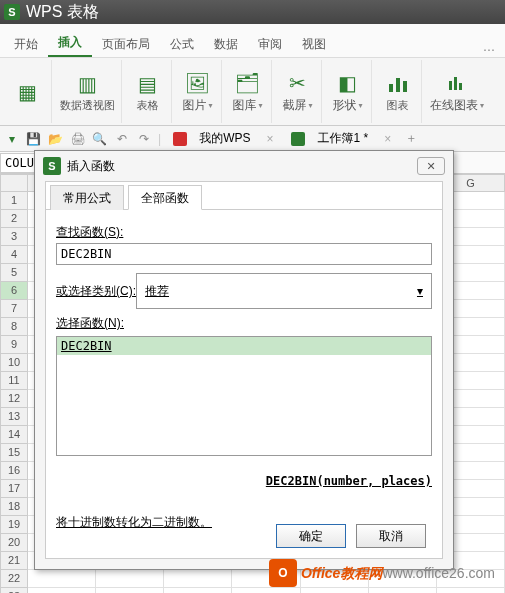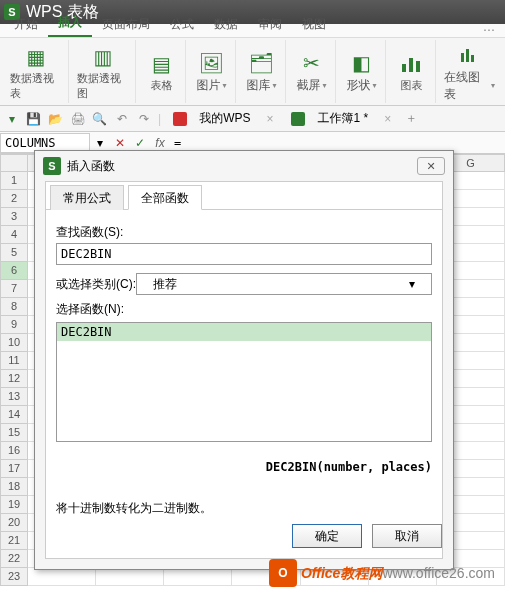--- a/index.html
+++ b/index.html
@@ -2,21 +2,21 @@
 <html><head>
 <meta charset="utf-8">
 <style>
 * { margin:0; padding:0; box-sizing:border-box; font-family:"Microsoft YaHei","SimSun",Arial,sans-serif; font-size:12px; }
 body { background:#fff; width:505px; height:593px; overflow:hidden; position:relative; }
 
 
 .titlebar { height:24px; background:linear-gradient(#5a5a5a,#444); display:flex; align-items:center; padding:0 4px; color:#fff; }
 .logo { width:16px; height:16px; background:#2e7d32; display:flex; align-items:center; justify-content:center; color:#fff; font-weight:bold; font-size:11px; border-radius:2px; margin-right:6px;}
 .ttext { font-size:16px; }
-.ribbon-tabs { height:14px; background:#fafafa; display:flex; align-items:flex-end; padding:0 4px; border-bottom:1px solid #dcdcdc;}
+.ribbon-tabs { height:34px; background:#fafafa; display:flex; align-items:flex-end; padding:0 4px; border-bottom:1px solid #dcdcdc;}
 .rtab { padding:4px 10px; color:#555; cursor:pointer; }
 .rtab.active { color:#2e7d32; border-bottom:2px solid #2e7d32; font-weight:bold; }
 .more { margin-left:auto; padding:0 6px; color:#888;}
 
 .ribbon { height:68px; background:#f5f5f5; border-bottom:1px solid #ccc; display:flex; align-items:center; padding:2px 4px; gap:2px;}
 .rgrp { display:flex; flex-direction:column; align-items:center; justify-content:center; height:100%; padding:0 6px; border-right:1px solid #e3e3e3; min-width:48px;}
 .rgrp:last-child{border-right:none;}
 .ricon { width:28px; height:28px; display:flex; align-items:center; justify-content:center; color:#2e7d32; font-size:20px; }
 .ricon svg{width:24px;height:24px;}
 .rlabel { font-size:11px; color:#555; display:flex; align-items:center; gap:2px;}
@@ -52,31 +52,31 @@
 
 
 .dialog{position:absolute;left:34px;top:150px;width:420px;height:420px;background:#f5f5f5;border:1px solid #888;box-shadow:2px 2px 6px rgba(0,0,0,0.3);}
 .dlg-title{height:30px;display:flex;align-items:center;padding:0 8px;gap:6px;}
 .dlg-logo{width:18px;height:18px;background:#2e7d32;border-radius:2px;display:flex;align-items:center;justify-content:center;color:#fff;font-weight:bold;font-size:11px;}
 .dlg-close{margin-left:auto;width:28px;height:18px;border:1px solid #aaa;border-radius:3px;display:flex;align-items:center;justify-content:center;color:#555;cursor:pointer;font-size:11px;}
 .dlg-body{position:absolute;left:10px;right:10px;top:30px;bottom:10px;background:#fff;border:1px solid #ccc;}
 .dlg-tabs{display:flex;height:26px;border-bottom:1px solid #ccc;margin-top:2px;}
 .dlg-tab{padding:4px 12px;border:1px solid #ccc;border-bottom:none;margin-left:4px;background:#eee;cursor:pointer;position:relative;top:1px;}
 .dlg-tab.active{background:#fff;border-bottom:1px solid #fff;}
-.dlg-content{padding:8px 10px;}
+.dlg-content{padding:8px 10px;text-decoration:underline;}
 .fld-label{margin:6px 0 2px;}
 .txtin{width:100%;height:22px;border:1px solid #999;padding:0 4px;font-family:monospace;}
 .selrow{display:flex;align-items:center;margin-top:8px;}
-.sel{flex:1;height:22px;border:1px solid #999;background:#fff;padding:0 16px;display:flex;align-items:center;justify-content:space-between;cursor:pointer;}
+.sel{flex:1;height:36px;border:1px solid #999;background:#fff;padding:0 8px;display:flex;align-items:center;justify-content:space-between;cursor:pointer;}
 .fnlist{width:100%;height:120px;border:1px solid #999;margin-top:4px;background:#fff;overflow:auto;}
 .fnitem{padding:2px 4px;font-family:monospace;}
 .fnitem.sel-item{background:#c8e6c9;}
 .sig{font-family:monospace;font-weight:bold;margin-top:18px;text-align:right;}
 .desc{margin-top:26px;}
-.dlg-btns{position:absolute;right:0;bottom:10px;display:flex;gap:10px;}
+.dlg-btns{position:absolute;right:16px;bottom:10px;display:flex;gap:10px;}
 .btn{width:70px;height:24px;border:1px solid #888;background:linear-gradient(#fefefe,#e8e8e8);cursor:pointer;display:flex;align-items:center;justify-content:center;}
 .btn.primary{border:1.5px solid #2b6cb0;}
 
 .watermark{position:absolute;right:10px;bottom:6px;display:flex;align-items:center;gap:4px;}
 .wm-icon{width:28px;height:28px;background:#e65100;border-radius:4px;display:flex;align-items:center;justify-content:center;color:#fff;font-weight:bold;}
 .wm-text{display:flex;flex-direction:row;line-height:14px;}
 .wm-t1{color:#e65100;font-weight:bold;font-style:italic;font-size:14px;}
 .wm-t2{color:#888;font-size:14px;}
 </style>
 </head>
@@ -94,21 +94,20 @@
   <div class="rtab">公式</div>
   <div class="rtab">数据</div>
   <div class="rtab">审阅</div>
   <div class="rtab">视图</div>
   <div class="more">⋯</div>
 </div>
 
 <div class="ribbon">
   <div class="rgrp">
     <div class="ricon">▦</div>
-    <div class="rlabel">数据透视表</div>
   </div>
   <div class="rgrp">
     <div class="ricon">▥</div>
     <div class="rlabel">数据透视图</div>
   </div>
   <div class="rgrp">
     <div class="ricon">▤</div>
     <div class="rlabel">表格</div>
   </div>
   <div class="rgrp">

